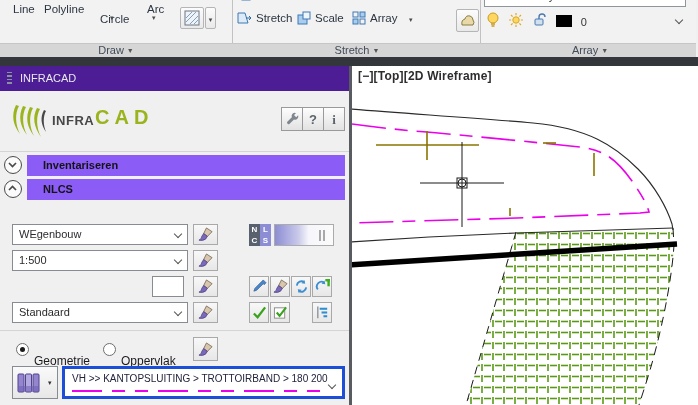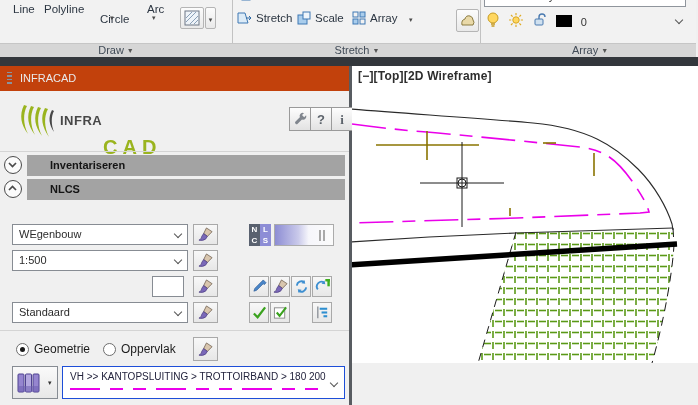--- a/index.html
+++ b/index.html
@@ -22,56 +22,56 @@
   .state-combo { position:absolute; left:484px; top:-14px; width:202px; height:21px; background:#fff; border:1px solid #8f959c; font-size:11px; color:#333; line-height:19px; padding-left:5px; }
   .layer-row { position:absolute; left:486px; top:11px; width:204px; height:21px; }
   .layer-zero { font-size:11px; color:#333; }
   .combo-chevron { display:inline-block; width:6px; height:6px; border-right:1.4px solid #555; border-bottom:1.4px solid #555; transform:rotate(45deg); }
 
   
   .darkbar { position:absolute; left:0; top:57px; width:698px; height:9px; background:#33373c; }
 
   
   .sidepanel { position:absolute; left:0; top:66px; width:352px; height:339px; background:#f0f0f0; border-right:3px solid #585c61; }
-  .sp-header { position:absolute; left:0; top:0; width:349px; height:25px; background:#c2410c; color:#e9eaec; font-size:11px; line-height:25px; }
+  .sp-header { position:absolute; left:0; top:0; width:349px; height:25px; background:#4c1d95; color:#e9eaec; font-size:11px; line-height:25px; }
   .sp-grip { position:absolute; left:7px; top:6px; width:5px; height:13px;
              background:repeating-linear-gradient(to bottom,#8a929e 0 1.5px, transparent 1.5px 3.5px); }
   .sp-title { position:absolute; left:20px; top:0; }
-  .logo-row { position:absolute; left:8px; top:29px; width:349px; height:55px; }
+  .logo-row { position:absolute; left:0; top:29px; width:349px; height:55px; }
   .logo-infra { position:absolute; left:52px; top:18px; font-size:13px; font-weight:bold; color:#474747; letter-spacing:0.5px; }
-  .logo-cad { position:absolute; left:95px; top:11px; font-size:20px; font-weight:bold; color:#9ab41e; letter-spacing:5px;margin-top:30px; }
+  .logo-cad { position:absolute; left:95px; top:11px; font-size:20px; font-weight:bold; color:#9ab41e; letter-spacing:5px; }
   .tool-btn { position:absolute; top:12px; width:22px; height:24px; border:1px solid #9a9a9a; background:linear-gradient(#fdfdfd,#e2e2e2); text-align:center; font-size:13px; font-weight:bold; color:#5c636b; line-height:23px; }
   .sep-line { position:absolute; left:0; width:349px; height:1px; background:#d4d4d4; }
 
   .sec-circle { position:absolute; left:4px; width:18px; height:18px; border:1.6px solid #4a4a4a; border-radius:50%; background:#fbfbfb; }
-  .sec-bar { position:absolute; left:27px; width:318px; height:21px; background:#a3a3a3; font-size:11px; font-weight:bold; color:#141414; line-height:21px; padding-left:23px; }
+  .sec-bar { position:absolute; left:27px; width:318px; height:21px; background:#8b5cf6; font-size:11px; font-weight:bold; color:#141414; line-height:21px; padding-left:16px; }
 
   .combo { position:absolute; background:#fff; border:1px solid #878c93; font-size:11px; color:#2b2b2b; }
   .combo .val { position:absolute; left:6px; top:3px; white-space:nowrap; }
   .combo .chev { position:absolute; right:6px; top:6px; }
   .sm-btn { position:absolute; border:1px solid #a9a9a9; background:linear-gradient(#f8f8f8,#e7e7e7); display:flex; align-items:center; justify-content:center; }
 
   .nlcs-grid { position:absolute; left:249px; top:158px; width:22px; height:22px; display:grid; grid-template-columns:11px 11px; grid-template-rows:11px 11px; }
   .nlcs-cell { font-size:8px; font-weight:bold; color:#fff; text-align:center; line-height:11px; }
   .nlcs-dark { background:#59616f; }
   .nlcs-purp { background:#8d8dd6; }
   .nlcs-slider { position:absolute; left:274px; top:158px; width:60px; height:22px; border:1px solid #ababab;
       background:linear-gradient(to right,#8d8dd4 0%,#c9c9ea 40%,#f6f6fb 58%,#fbfbfb 100%); }
   .nlcs-slider .handle { position:absolute; left:44px; top:5px; width:2px; height:11px; background:#a9a9a9; box-shadow:4px 0 0 #a9a9a9; }
 
   .radio { position:absolute; width:13px; height:13px; border:1px solid #6e6e6e; border-radius:50%; background:#fff; }
   .radio.sel::after { content:""; position:absolute; left:3px; top:3px; width:5px; height:5px; border-radius:50%; background:#1a1a1a; }
-  .radio-label { position:absolute; font-size:12px; color:#1c1c1c; }
-
-  .code-combo { position:absolute; left:62px; top:300px; width:283px; height:33px; background:#fff; border:1px solid #1d4ed8; }
+  .radio-label { position:absolute; font-size:12px; color:#1c1c1c;margin-top:12px; }
+
+  .code-combo { position:absolute; left:62px; top:300px; width:283px; height:33px; background:#fff; border:3px solid #1d4ed8; }
   .code-text { position:absolute; left:7px; top:4px; font-size:10px; color:#23233d; white-space:nowrap; }
   .binder-btn { position:absolute; left:12px; top:300px; width:46px; height:33px; border:1px solid #878c93; background:linear-gradient(#fafafa,#e7e7e7); }
 
   
-  .canvas { position:absolute; left:352px; top:66px; width:346px; height:297px; background:#ffffff; overflow:hidden; }
+  .canvas { position:absolute; left:352px; top:66px; width:346px; height:339px; background:#ffffff; overflow:hidden; }
   .vp-label { position:absolute; left:6px; top:3px; font-size:12px; font-weight:bold; color:#2d2d2d; letter-spacing:0.2px; }
 </style>
 </head>
 <body>
 
 <div class="screen">
 
   <div class="ribbon">
 
     <span class="drawbtn" style="left:10px;">Line</span>

